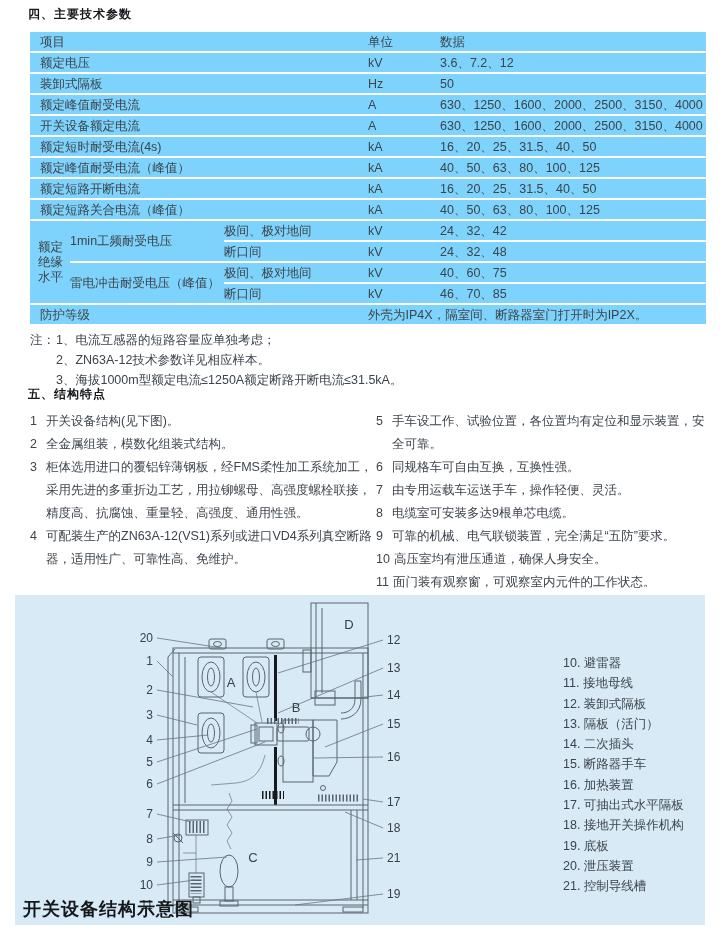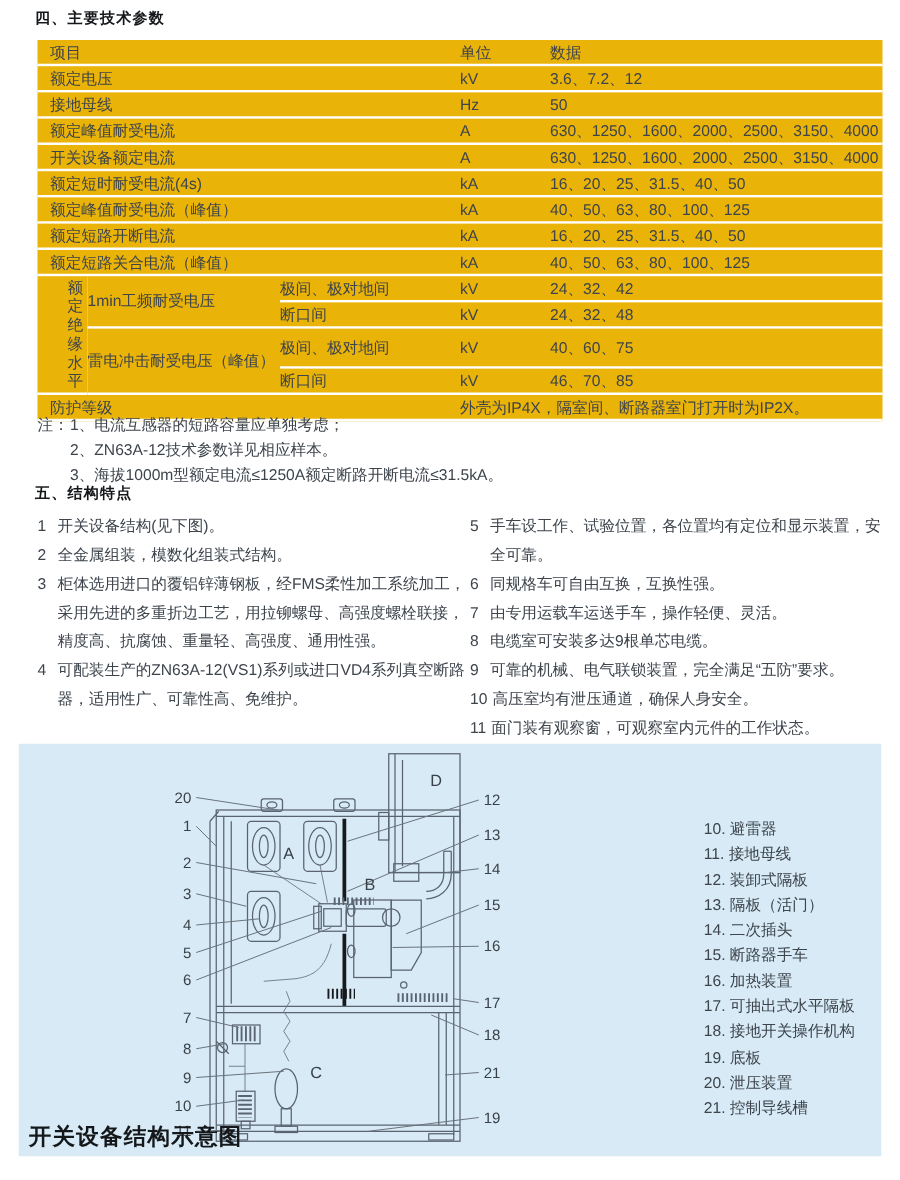--- a/index.html
+++ b/index.html
@@ -8,25 +8,25 @@
   body { position:relative; overflow:hidden; }
 
   .sec-title { position:absolute; left:28px; font-size:12px; font-weight:bold;
     color:#15181b; letter-spacing:1px; }
   #sec4-title { top:6px; }
   #sec5-title { top:386px; }
 
   
   .ptable { position:absolute; left:30px; top:32px; width:676px;
     border-collapse:separate; border-spacing:0; table-layout:fixed; }
-  .ptable td { background:#eab308; border-bottom:2px solid #ffffff;
+  .ptable td { background:#7dd3fc; border-bottom:2px solid #ffffff;
     font-size:12.5px; line-height:16px; padding:1.5px 0; vertical-align:middle;
     color:#3d444c; white-space:nowrap; overflow:hidden; }
   .ptable td.c-item { padding-left:10px; }
-  .ptable td.c-group { padding-left:24px; white-space:pre-line; line-height:15px; }
+  .ptable td.c-group { padding-left:8px; white-space:pre-line; line-height:15px; }
   .ptable td.c-sub { padding-left:0; }
   .ptable td.c-cond { padding-left:0; }
 
   
   #notes { position:absolute; left:30px; top:330px; width:660px; font-size:12.5px; }
   .note-row { display:flex; line-height:20px; }
   .note-prefix { width:26px; flex:0 0 26px; }
 
   
   #features { position:absolute; left:30px; top:410px; width:680px; display:flex; }
@@ -77,21 +77,21 @@
     <td colspan="3" class="c-item">项目</td>
     <td>单位</td>
     <td>数据</td>
   </tr>
   <tr>
     <td colspan="3" class="c-item">额定电压</td>
     <td>kV</td>
     <td>3.6、7.2、12</td>
   </tr>
   <tr>
-    <td colspan="3" class="c-item">接地母线</td>
+    <td colspan="3" class="c-item">装卸式隔板</td>
     <td>Hz</td>
     <td>50</td>
   </tr>
   <tr>
     <td colspan="3" class="c-item">额定峰值耐受电流</td>
     <td>A</td>
     <td>630、1250、1600、2000、2500、3150、4000</td>
   </tr>
   <tr>
     <td colspan="3" class="c-item">开关设备额定电流</td>

